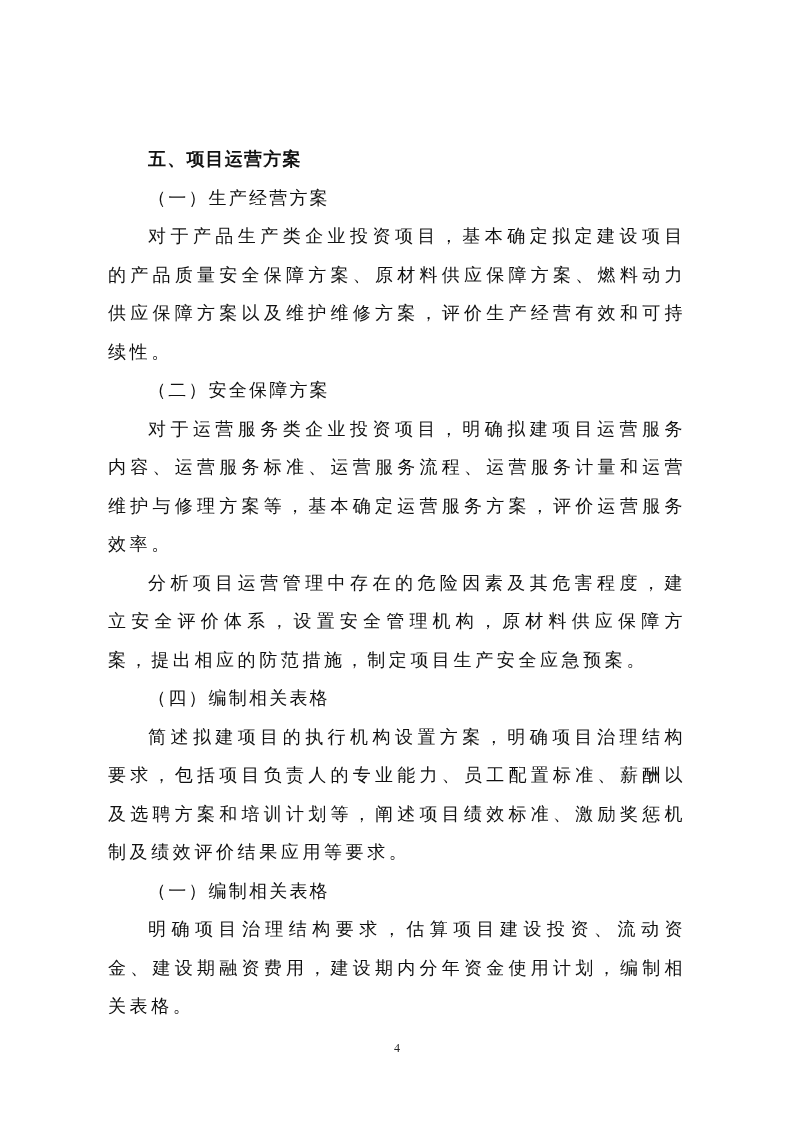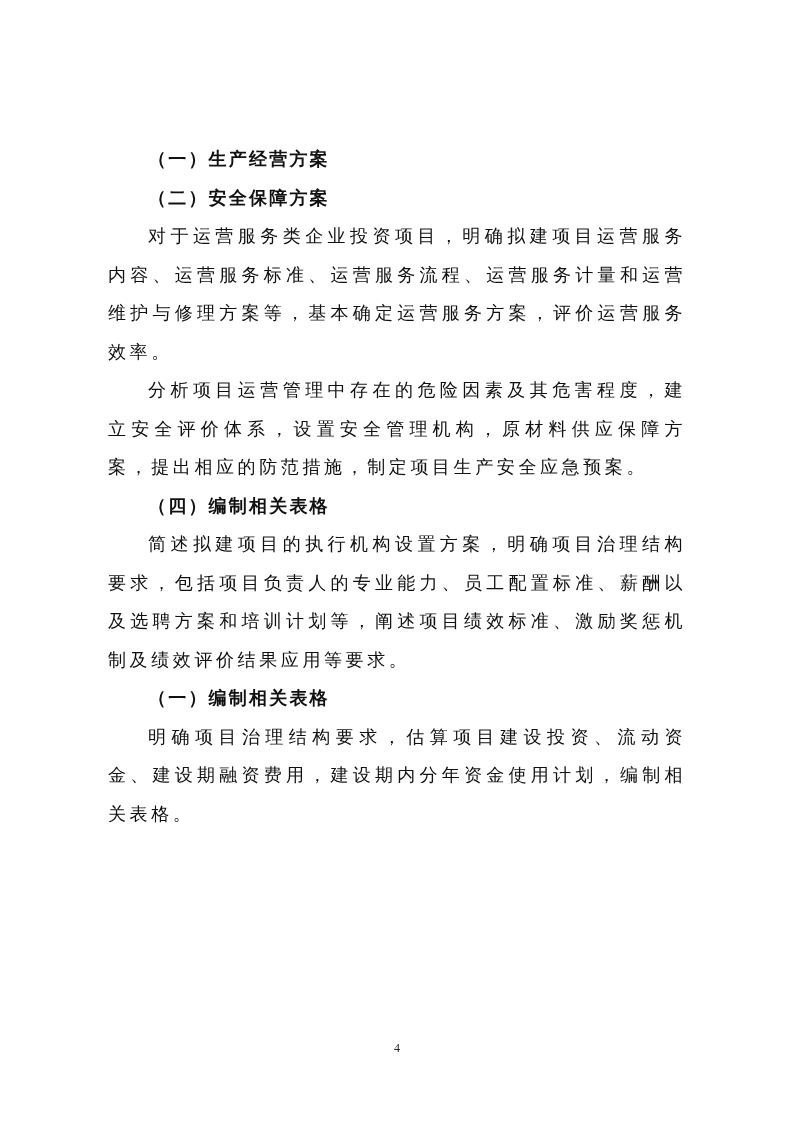--- a/index.html
+++ b/index.html
@@ -32,41 +32,42 @@
     .indent {
       text-indent: 40px;
     }
     .h1 {
       font-family: "DejaVu Sans", "Liberation Sans", sans-serif;
       font-weight: bold;
       letter-spacing: 1.2px;
     }
     .h2 {
       letter-spacing: 2.2px;
-      font-weight: bold;
     }
     .page-number {
       position: absolute;
       top: 1041px;
       left: 0;
       width: 794px;
       text-align: center;
       font-family: "Liberation Serif", "DejaVu Serif", serif;
       font-size: 12px;
       color: #222222;
     }
   </style>
 </head>
 <body>
 
 <div class="page">
 
+  <p class="line-block indent h1">五、项目运营方案</p>
 
   <p class="line-block indent h2">（一）生产经营方案</p>
 
+  <p class="line-block indent">对于产品生产类企业投资项目，基本确定拟定建设项目的产品质量安全保障方案、原材料供应保障方案、燃料动力供应保障方案以及维护维修方案，评价生产经营有效和可持续性。</p>
 
   <p class="line-block indent h2">（二）安全保障方案</p>
 
   <p class="line-block indent">对于运营服务类企业投资项目，明确拟建项目运营服务内容、运营服务标准、运营服务流程、运营服务计量和运营维护与修理方案等，基本确定运营服务方案，评价运营服务效率。</p>
 
   <p class="line-block indent">分析项目运营管理中存在的危险因素及其危害程度，建立安全评价体系，设置安全管理机构，原材料供应保障方案，提出相应的防范措施，制定项目生产安全应急预案。</p>
 
   <p class="line-block indent h2">（四）编制相关表格</p>
 
   <p class="line-block indent">简述拟建项目的执行机构设置方案，明确项目治理结构要求，包括项目负责人的专业能力、员工配置标准、薪酬以及选聘方案和培训计划等，阐述项目绩效标准、激励奖惩机制及绩效评价结果应用等要求。</p>

